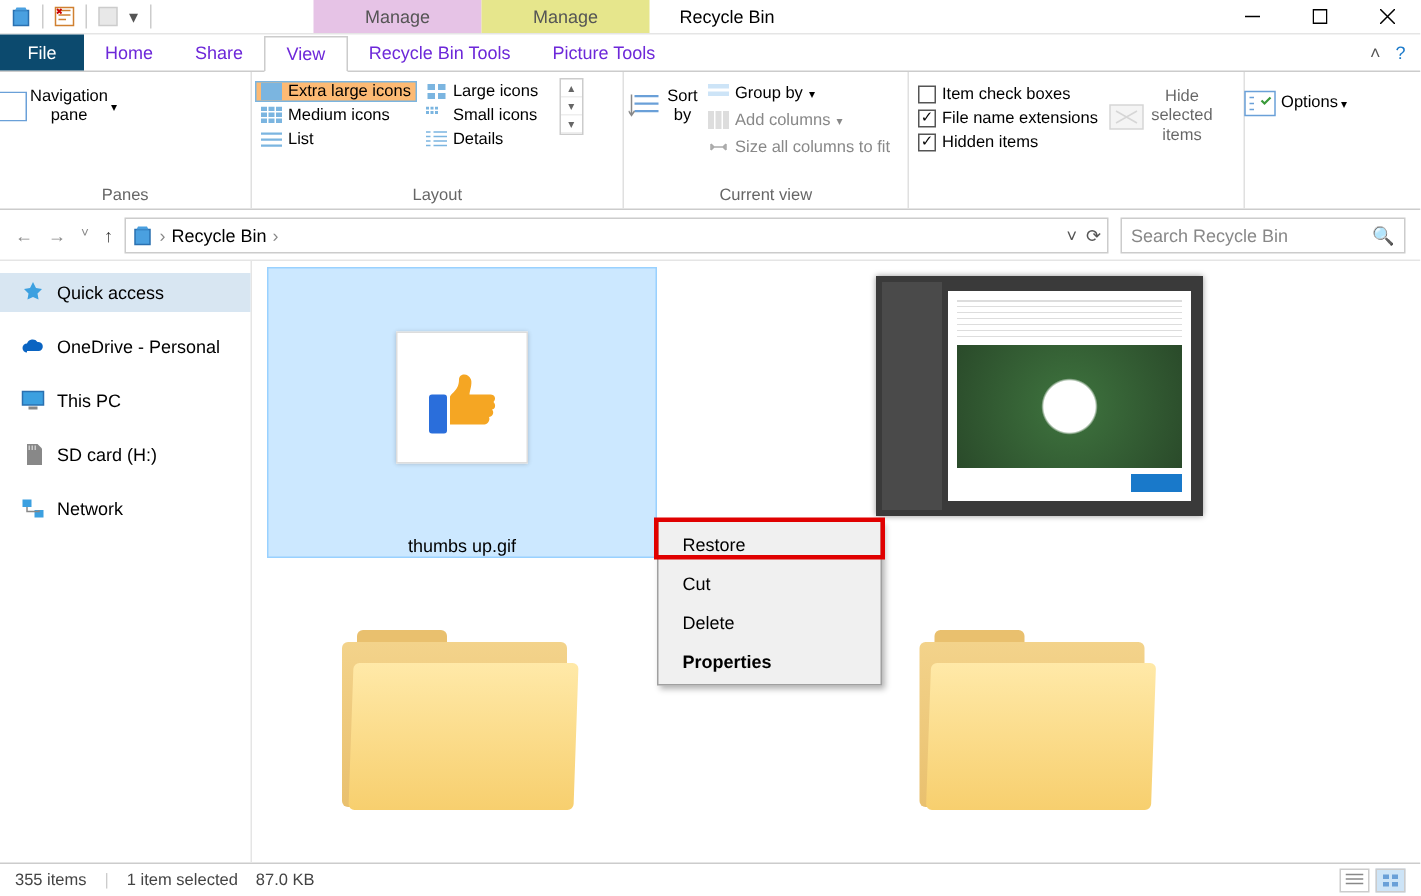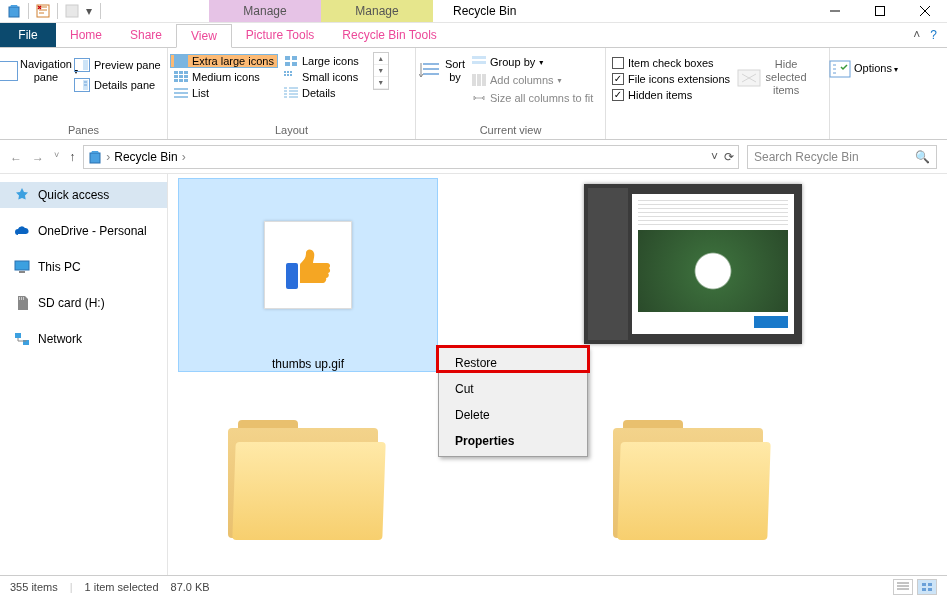--- a/index.html
+++ b/index.html
@@ -14,21 +14,21 @@
 .manage-tab { width: 112px; height: 22px; display: flex; align-items: center; justify-content: center; color: #555; }
 .manage-tab.purple { background: #e6c3e6; }
 .manage-tab.yellow { background: #e6e68c; }
 .window-title { margin-left: 20px; color: #000; }
 .win-controls { margin-left: auto; display: flex; }
 .win-btn { width: 45px; height: 22px; display: flex; align-items: center; justify-content: center; }
 
 
 .menu-tabs { height: 25px; display: flex; align-items: stretch; border-bottom: 1px solid #ccc; }
 .file-tab { background: #0c4a6e; color: #fff; width: 56px; display: flex; align-items: center; justify-content: center; }
-.menu-tab { padding: 0 14px; display: flex; align-items: center; color: #ec4899; }
+.menu-tab { padding: 0 14px; display: flex; align-items: center; color: #6d28d9; }
 .menu-tab.active { background: #fff; border: 1px solid #ccc; border-bottom: 1px solid #fff; position: relative; top: 1px; }
 .menu-help { margin-left: auto; display: flex; align-items: center; gap: 10px; padding-right: 10px; color: #555; }
 
 
 .ribbon { height: 92px; background: #fff; border-bottom: 1px solid #ccc; display: flex; }
 .ribbon-group { border-right: 1px solid #e0e0e0; display: flex; flex-direction: column; }
 .ribbon-body { flex: 1; display: flex; align-items: flex-start; padding: 4px 6px; gap: 6px; }
 .ribbon-label { text-align: center; color: #666; font-size: 11px; padding-bottom: 3px; }
 
 .big-btn { display: flex; flex-direction: row; align-items: center; justify-content: center; width: 58px; gap: 2px; padding-top: 6px; }
@@ -147,64 +147,42 @@
         </svg>
       </div>
   </div>
 </div>
 
 <div class="menu-tabs">
   <div class="file-tab">File</div>
   <div class="menu-tab">Home</div>
   <div class="menu-tab">Share</div>
   <div class="menu-tab active">View</div>
+  <div class="menu-tab">Recycle Bin Tools</div>
   <div class="menu-tab">Picture Tools</div>
-  <div class="menu-tab">Recycle Bin Tools</div>
   <div class="menu-help">
     <span>˄</span>
     <span style="color:#1979ca;">?</span>
   </div>
 </div>
 
 <div class="ribbon">
 
   <div class="ribbon-group" style="width:168px;">
     <div class="ribbon-body">
       <div class="big-btn">
         <div class="ico">
             <svg width="26" height="20">
               <rect x="0.5" y="0.5" width="25" height="19" fill="none" stroke="#6aa0d8"></rect>
               <rect x="2" y="2" width="6" height="16" fill="#cde4f7"></rect>
             </svg>
           </div>
         <div class="lbl" style="white-space:pre-line;">Navigation
 pane</div>
         <span style="font-size:8px;">▾</span>
-      </div>
-      <div class="pane-btns">
-        <div class="small-btn">
-          <span>
-              <svg width="16" height="14">
-                <rect x="0.5" y="0.5" width="15" height="13" fill="none" stroke="#6aa0d8"></rect>
-                <rect x="9" y="2" width="5" height="10" fill="#cde4f7"></rect>
-              </svg>
-            </span>
-          <span>Preview pane</span>
-        </div>
-        <div class="small-btn">
-          <span>
-              <svg width="16" height="14">
-                <rect x="0.5" y="0.5" width="15" height="13" fill="none" stroke="#6aa0d8"></rect>
-                <rect x="9" y="2" width="5" height="10" fill="#cde4f7"></rect>
-                <line x1="10" y1="4" x2="13" y2="4" stroke="#6aa0d8"></line>
-                <line x1="10" y1="7" x2="13" y2="7" stroke="#6aa0d8"></line>
-              </svg>
-            </span>
-          <span>Details pane</span>
-        </div>
       </div>
     </div>
     <div class="ribbon-label">Panes</div>
   </div>
 
   <div class="ribbon-group" style="width:248px;">
     <div class="ribbon-body" style="padding:4px 2px;">
       <div class="layout-grid">
         <div class="layout-item selected">
             <span>
@@ -348,21 +326,21 @@
 
   <div class="ribbon-group" style="width:224px;">
     <div class="ribbon-body">
       <div class="curview-col" style="padding-top:4px;">
         <div class="checkbox-row">
             <span class="cb"></span>
             <span>Item check boxes</span>
           </div>
         <div class="checkbox-row">
             <span class="cb">✓</span>
-            <span>File icons extensions</span>
+            <span>File name extensions</span>
           </div>
         <div class="checkbox-row">
             <span class="cb">✓</span>
             <span>Hidden items</span>
           </div>
       </div>
       <div class="big-btn" style="width:72px;opacity:0.6;">
         <div class="ico">
             <svg width="26" height="20">
               <rect x="2" y="2" width="22" height="16" fill="#eee" stroke="#bbb"></rect>

